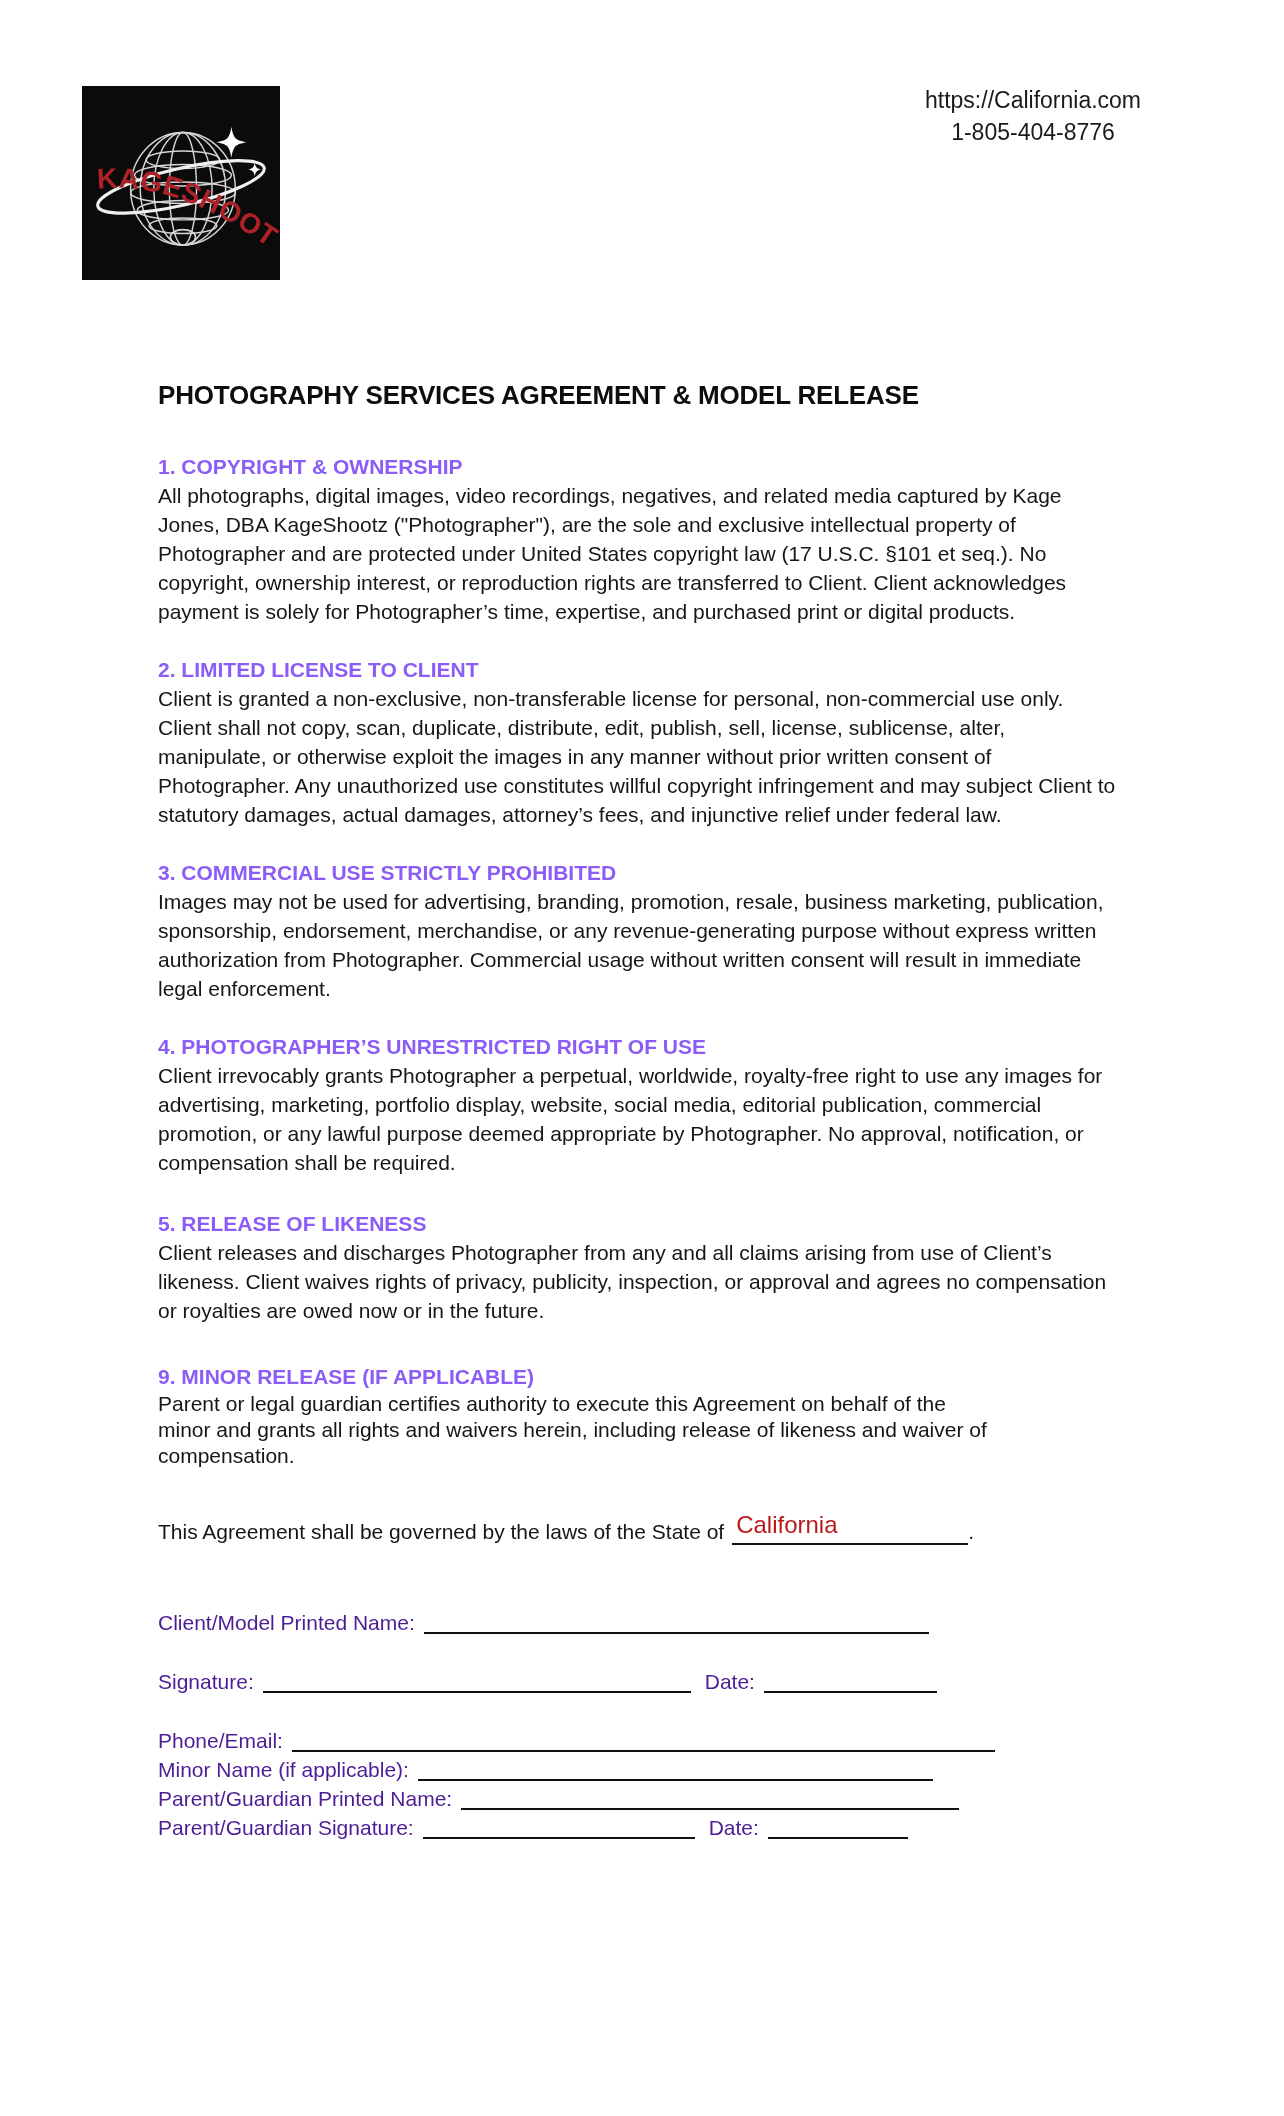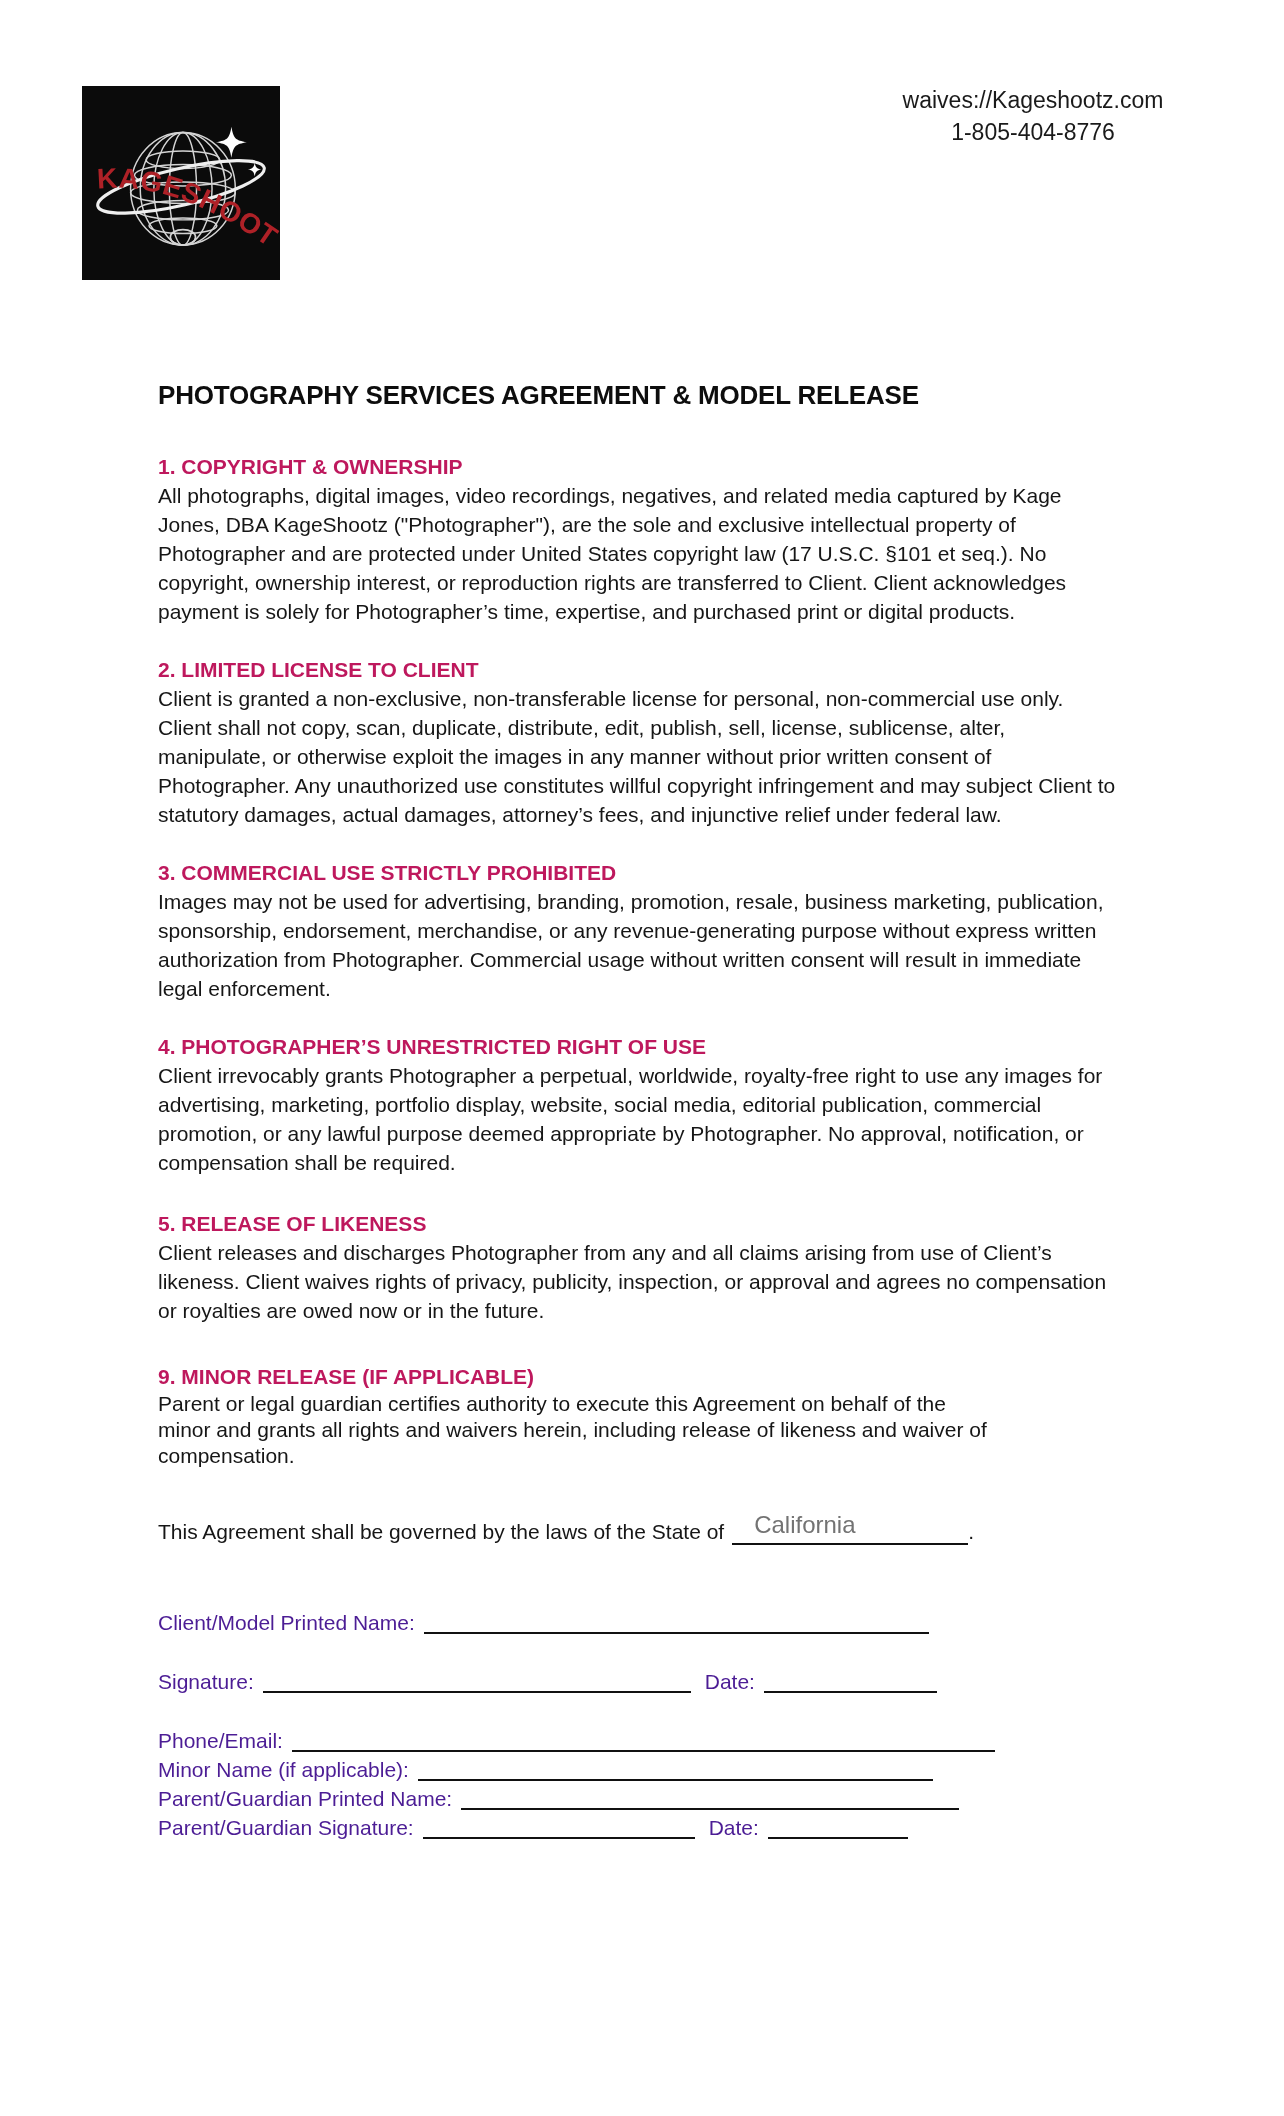--- a/index.html
+++ b/index.html
@@ -27,38 +27,38 @@
   
   .doc { position:absolute; left:158px; top:380px; width:1034px; }
   .title {
     margin:0; font-size:26px; line-height:30px; font-weight:bold;
     letter-spacing:-0.2px; color:#0d0d0d;
   }
   .section { margin:0; }
   .s1 { margin-top:42px; } .s2 { margin-top:29px; } .s3 { margin-top:29px; }
   .s4 { margin-top:29px; } .s5 { margin-top:32px; } .s6 { margin-top:37px; }
   .sec-heading {
-    margin:0; font-size:21px; line-height:29px; font-weight:bold; color:#be185d;
+    margin:0; font-size:21px; line-height:29px; font-weight:bold; color:#8b5cf6;
   }
   .sec-body {
     margin:0; font-size:21px; line-height:29px; color:#161616;
     white-space:pre-line;
   }
   .s6 .sec-body { line-height:26px; }
   
   .gov { margin-top:51px; height:34px; font-size:21px; color:#161616; white-space:nowrap; }
   .gov-blank {
     display:inline-block; width:236px; height:20px;
     border-bottom:2px solid #111;
     vertical-align:-6px; margin-left:8px;
     position:relative;
   }
   .gov-state {
     position:absolute; left:4px; bottom:4px;
-    font-size:24px; color:#737373; white-space:nowrap;margin-left:18px;
+    font-size:24px; color:#b91c1c; white-space:nowrap;
   }
   
   .frow { font-size:21px; line-height:29px; color:#4c1d95; white-space:nowrap; }
   .r1 { margin-top:54px; }
   .r2,.r3,.r4 { margin-top:30px; }
   .r5,.r6,.r7 { }
   .fline {
     display:inline-block; height:4px;
     border-bottom:2px solid #111;
     vertical-align:-4px; margin-left:9px;
@@ -102,21 +102,21 @@
       <defs>
         <path id="wordArc" d="M 14 106 C 66 100 122 118 190 166"></path>
       </defs>
       <text font-family="Liberation Sans, sans-serif" font-size="29" font-weight="bold" fill="#ae2127" letter-spacing="0.5">
         <textPath href="#wordArc">KAGESHOOTZ</textPath>
       </text>
     </svg>
   </div>
 
   <div class="contact">
-    <div>waives://Kageshootz.com</div>
+    <div>https://California.com</div>
     <div>1-805-404-8776</div>
   </div>
 
   <div class="doc">
 
     <h1 class="title">PHOTOGRAPHY SERVICES AGREEMENT &amp; MODEL RELEASE</h1>
 
     <div class="section s1">
       <h2 class="sec-heading">1. COPYRIGHT &amp; OWNERSHIP</h2>
       <p class="sec-body">All photographs, digital images, video recordings, negatives, and related media captured by Kage

